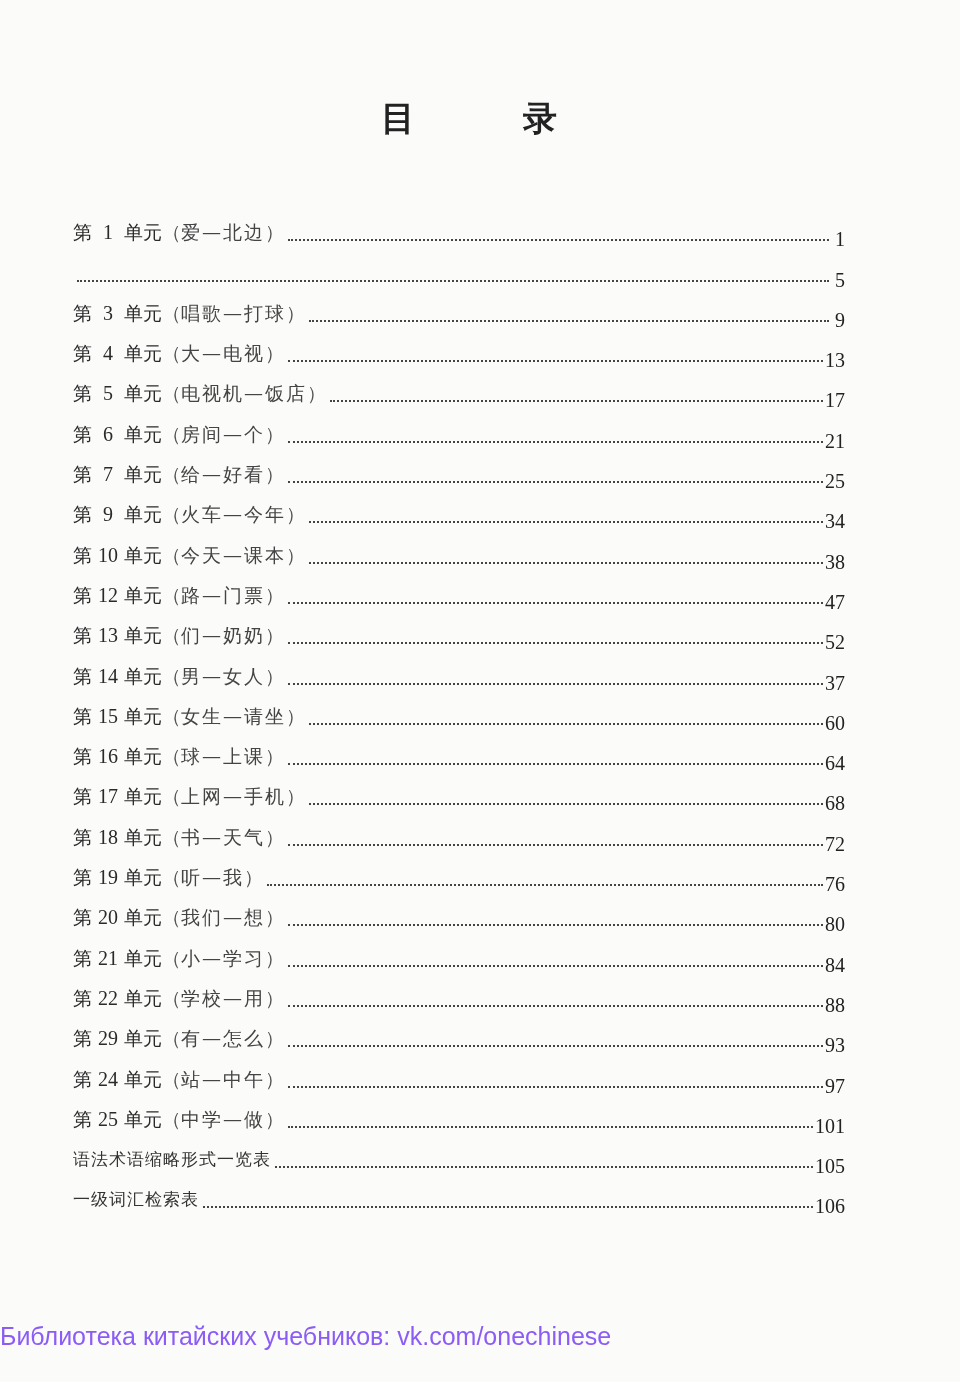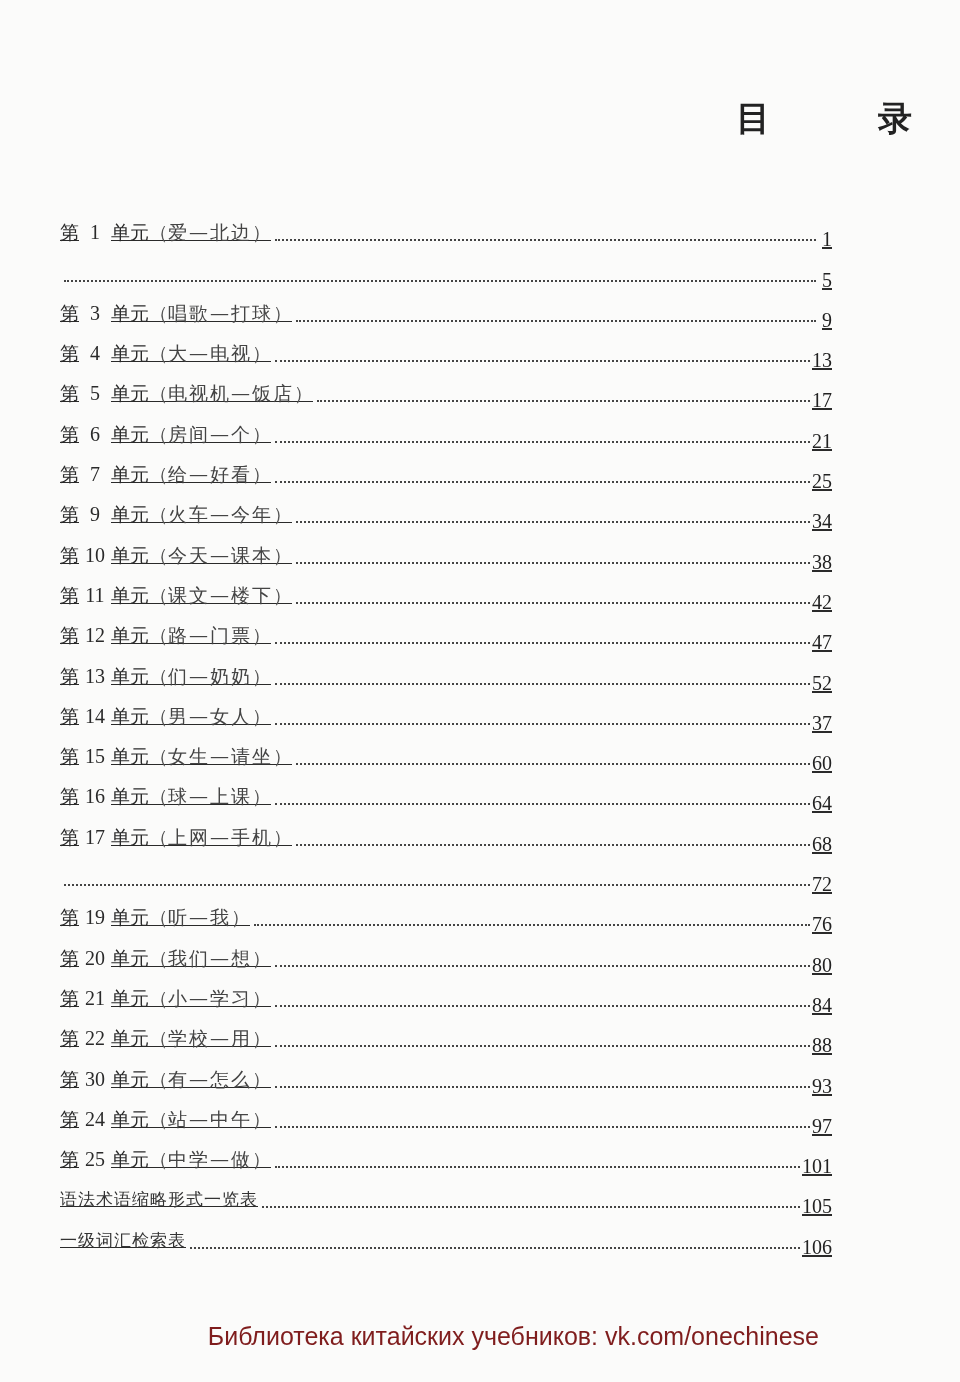--- a/index.html
+++ b/index.html
@@ -7,33 +7,32 @@
       width: 960px; height: 1382px;
       background: #fbfbfa;
       position: relative;
       overflow: hidden;
       font-family: "DejaVu Serif", "Liberation Serif", serif;
       color: #2a2a2a;
     }
     .title {
       position: absolute;
       top: 96px; left: 0; width: 960px;
-      text-align: right;
+      text-align: center;
       font-size: 34px;
       font-weight: bold;
       letter-spacing: 48px;
       padding-left: 26px;
       box-sizing: border-box;
       color: #222;
     }
     .toc {
       position: absolute;
-      top: 213px; left: 60px;
+      top: 213px; left: 73px;
       width: 772px;
-      text-decoration: underline;
     }
     .row {
       position: relative;
       height: 40.3px;
       display: flex;
       align-items: flex-end;
     }
     .row .label {
       white-space: nowrap;
       font-size: 19px;
@@ -61,24 +60,24 @@
       font-family: "Liberation Serif", serif;
       font-size: 20px;
       padding-bottom: 2px;
       min-width: 14px;
       text-align: right;
       color: #222;
     }
     .footer {
       position: absolute;
       top: 1322px; left: 0; width: 819px;
-      text-align: right;
+      text-align: left;
       font-family: "Liberation Sans", sans-serif;
       font-size: 25px;
-      color: #7f1d1d;
+      color: #8b5cf6;
     }
   </style>
 </head>
 <body>
 
 <div class="title">目 录</div>
 
 <div class="toc" id="toc">
     <div class="row">
       <span class="label"><span>第</span><span class="unit-no">1</span><span>单元</span><span class="paren">（</span><span class="range">爱—北边</span><span class="paren">）</span></span>
@@ -118,25 +117,20 @@
       <span class="label"><span>第</span><span class="unit-no">9</span><span>单元</span><span class="paren">（</span><span class="range">火车—今年</span><span class="paren">）</span></span>
       <span class="leader"></span>
       <span class="page">34</span>
     </div>
     <div class="row">
       <span class="label"><span>第</span><span class="unit-no">10</span><span>单元</span><span class="paren">（</span><span class="range">今天—课本</span><span class="paren">）</span></span>
       <span class="leader"></span>
       <span class="page">38</span>
     </div>
     <div class="row">
-      <span class="label"><span>第</span><span class="unit-no">11</span><span>单元</span><span class="paren">（</span><span class="range">课文—楼下</span><span class="paren">）</span></span>
-      <span class="leader"></span>
-      <span class="page">42</span>
-    </div>
-    <div class="row">
       <span class="label"><span>第</span><span class="unit-no">12</span><span>单元</span><span class="paren">（</span><span class="range">路—门票</span><span class="paren">）</span></span>
       <span class="leader"></span>
       <span class="page">47</span>
     </div>
     <div class="row">
       <span class="label"><span>第</span><span class="unit-no">13</span><span>单元</span><span class="paren">（</span><span class="range">们—奶奶</span><span class="paren">）</span></span>
       <span class="leader"></span>
       <span class="page">52</span>
     </div>
     <div class="row">
@@ -153,20 +147,21 @@
       <span class="label"><span>第</span><span class="unit-no">16</span><span>单元</span><span class="paren">（</span><span class="range">球—上课</span><span class="paren">）</span></span>
       <span class="leader"></span>
       <span class="page">64</span>
     </div>
     <div class="row">
       <span class="label"><span>第</span><span class="unit-no">17</span><span>单元</span><span class="paren">（</span><span class="range">上网—手机</span><span class="paren">）</span></span>
       <span class="leader"></span>
       <span class="page">68</span>
     </div>
     <div class="row">
+      <span class="label"><span>第</span><span class="unit-no">18</span><span>单元</span><span class="paren">（</span><span class="range">书—天气</span><span class="paren">）</span></span>
       <span class="leader"></span>
       <span class="page">72</span>
     </div>
     <div class="row">
       <span class="label"><span>第</span><span class="unit-no">19</span><span>单元</span><span class="paren">（</span><span class="range">听—我</span><span class="paren">）</span></span>
       <span class="leader"></span>
       <span class="page">76</span>
     </div>
     <div class="row">
       <span class="label"><span>第</span><span class="unit-no">20</span><span>单元</span><span class="paren">（</span><span class="range">我们—想</span><span class="paren">）</span></span>
@@ -177,21 +172,21 @@
       <span class="label"><span>第</span><span class="unit-no">21</span><span>单元</span><span class="paren">（</span><span class="range">小—学习</span><span class="paren">）</span></span>
       <span class="leader"></span>
       <span class="page">84</span>
     </div>
     <div class="row">
       <span class="label"><span>第</span><span class="unit-no">22</span><span>单元</span><span class="paren">（</span><span class="range">学校—用</span><span class="paren">）</span></span>
       <span class="leader"></span>
       <span class="page">88</span>
     </div>
     <div class="row">
-      <span class="label"><span>第</span><span class="unit-no">30</span><span>单元</span><span class="paren">（</span><span class="range">有—怎么</span><span class="paren">）</span></span>
+      <span class="label"><span>第</span><span class="unit-no">29</span><span>单元</span><span class="paren">（</span><span class="range">有—怎么</span><span class="paren">）</span></span>
       <span class="leader"></span>
       <span class="page">93</span>
     </div>
     <div class="row">
       <span class="label"><span>第</span><span class="unit-no">24</span><span>单元</span><span class="paren">（</span><span class="range">站—中午</span><span class="paren">）</span></span>
       <span class="leader"></span>
       <span class="page">97</span>
     </div>
     <div class="row">
       <span class="label"><span>第</span><span class="unit-no">25</span><span>单元</span><span class="paren">（</span><span class="range">中学—做</span><span class="paren">）</span></span>

